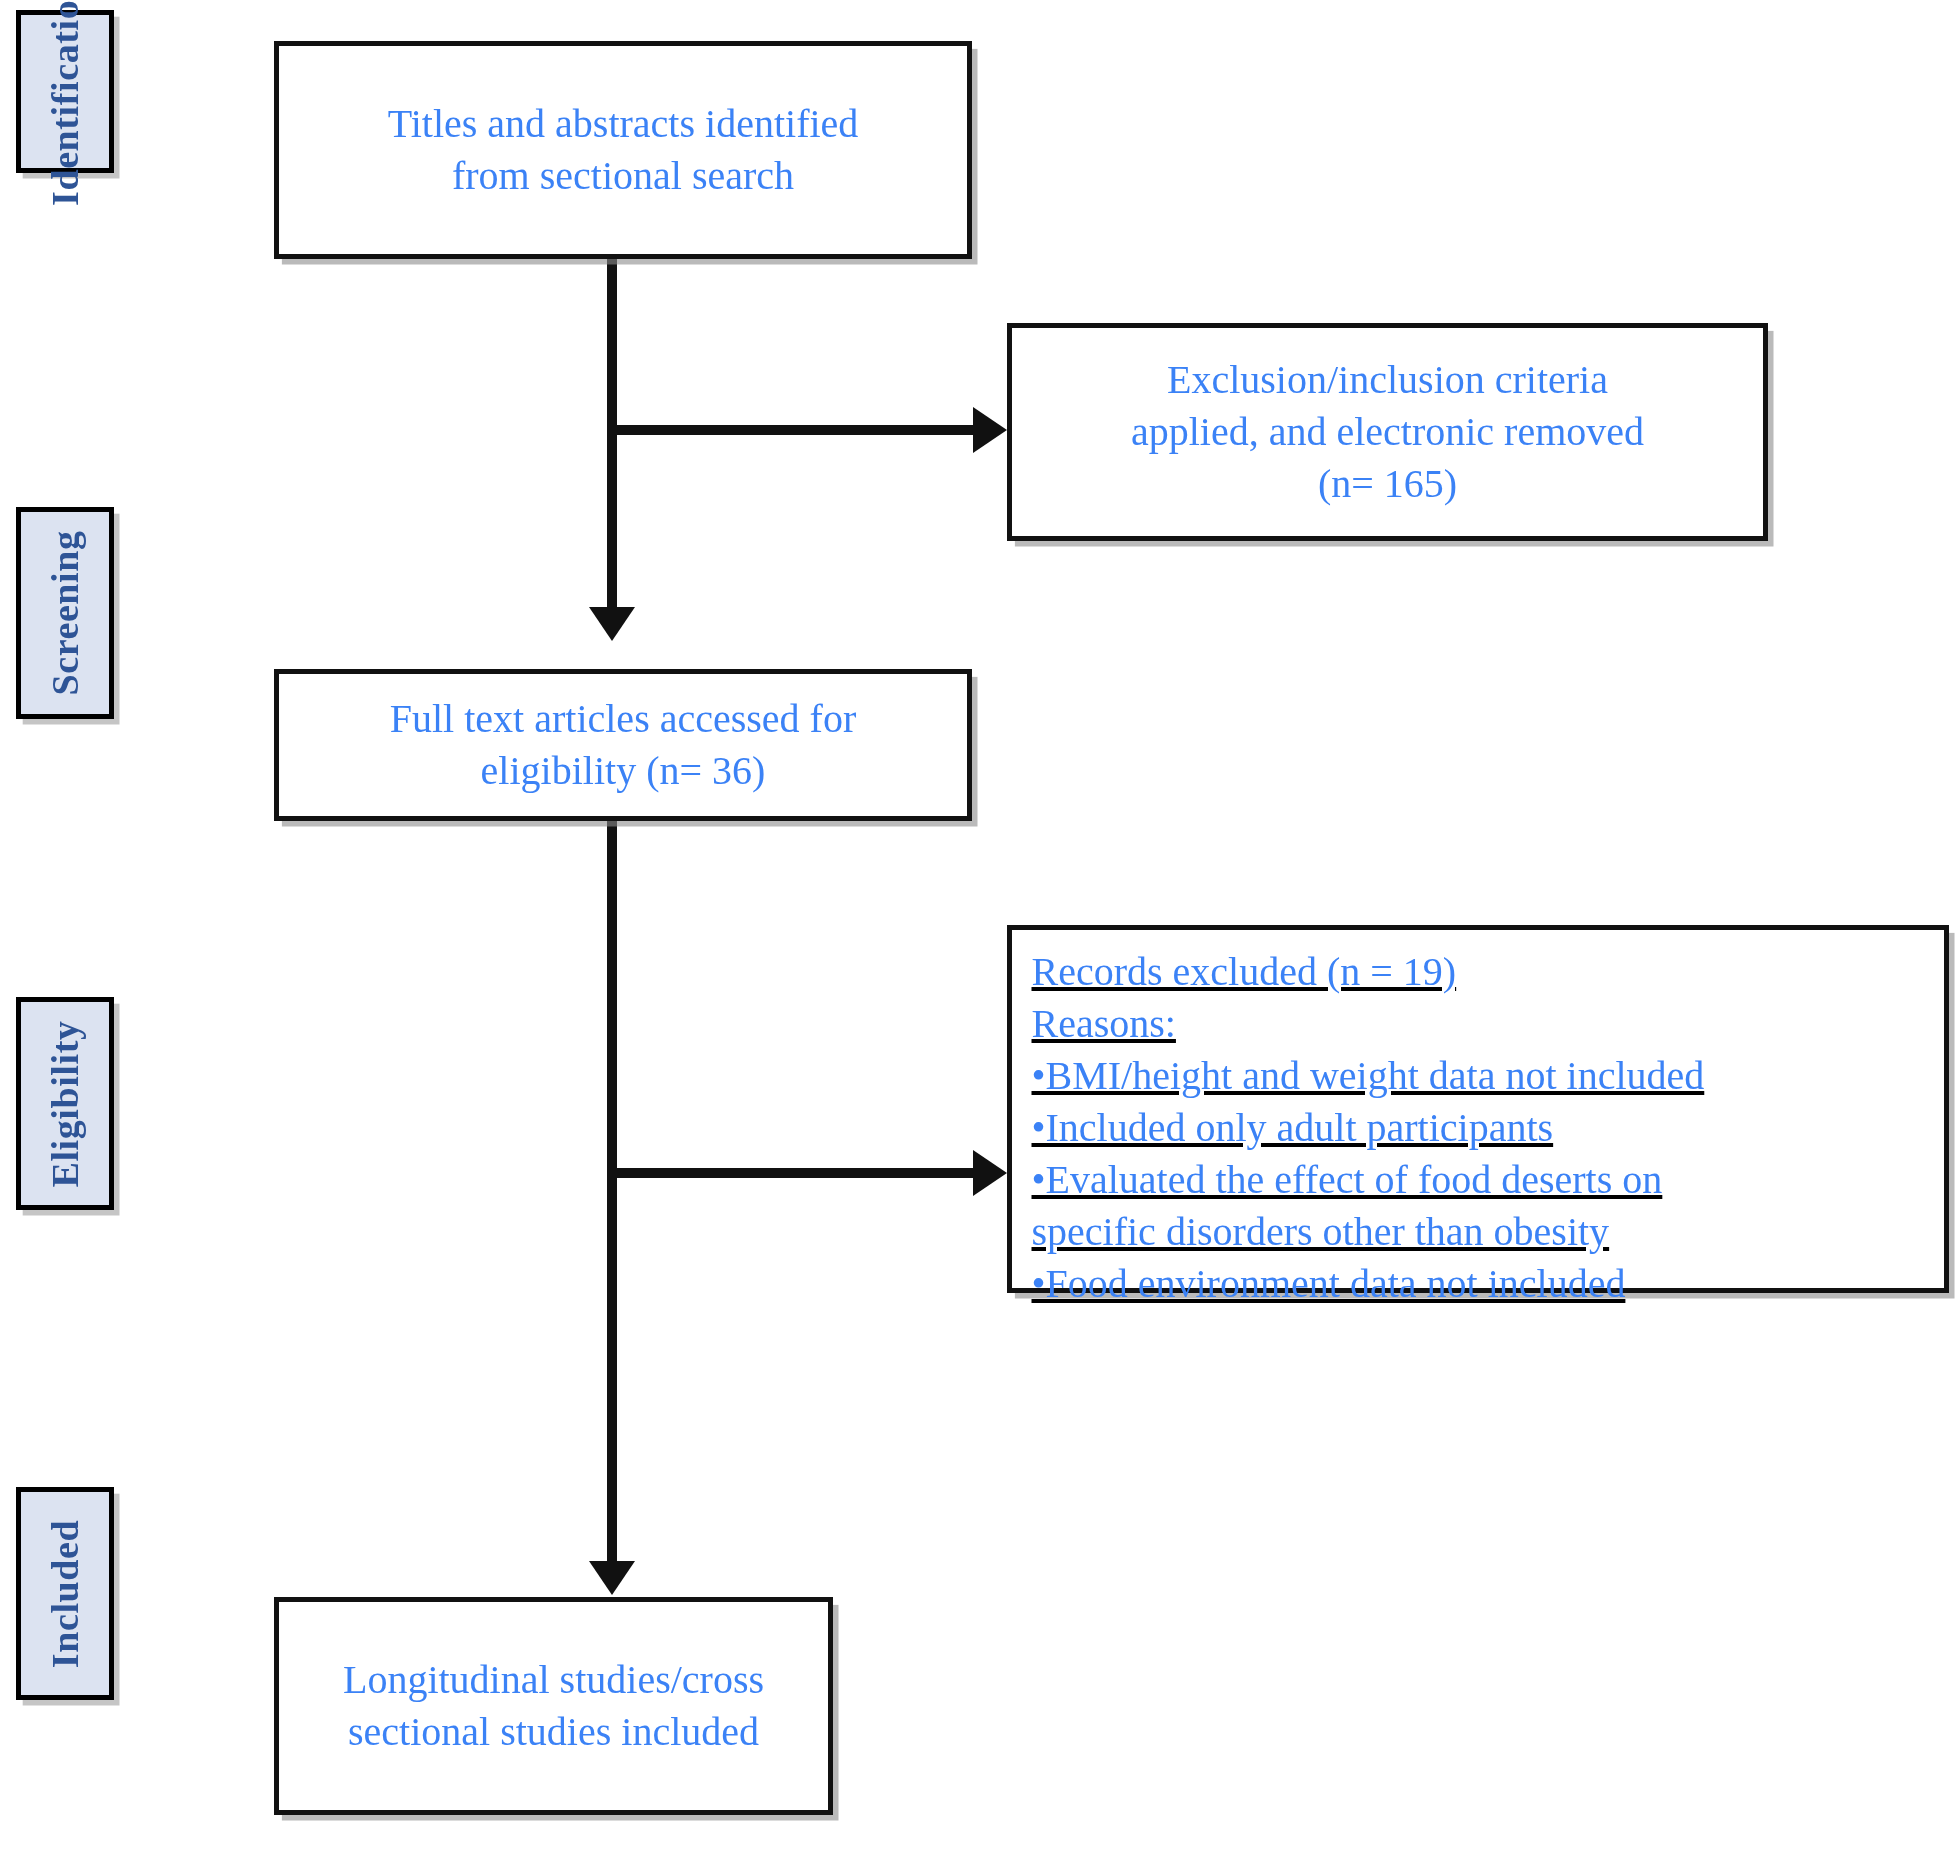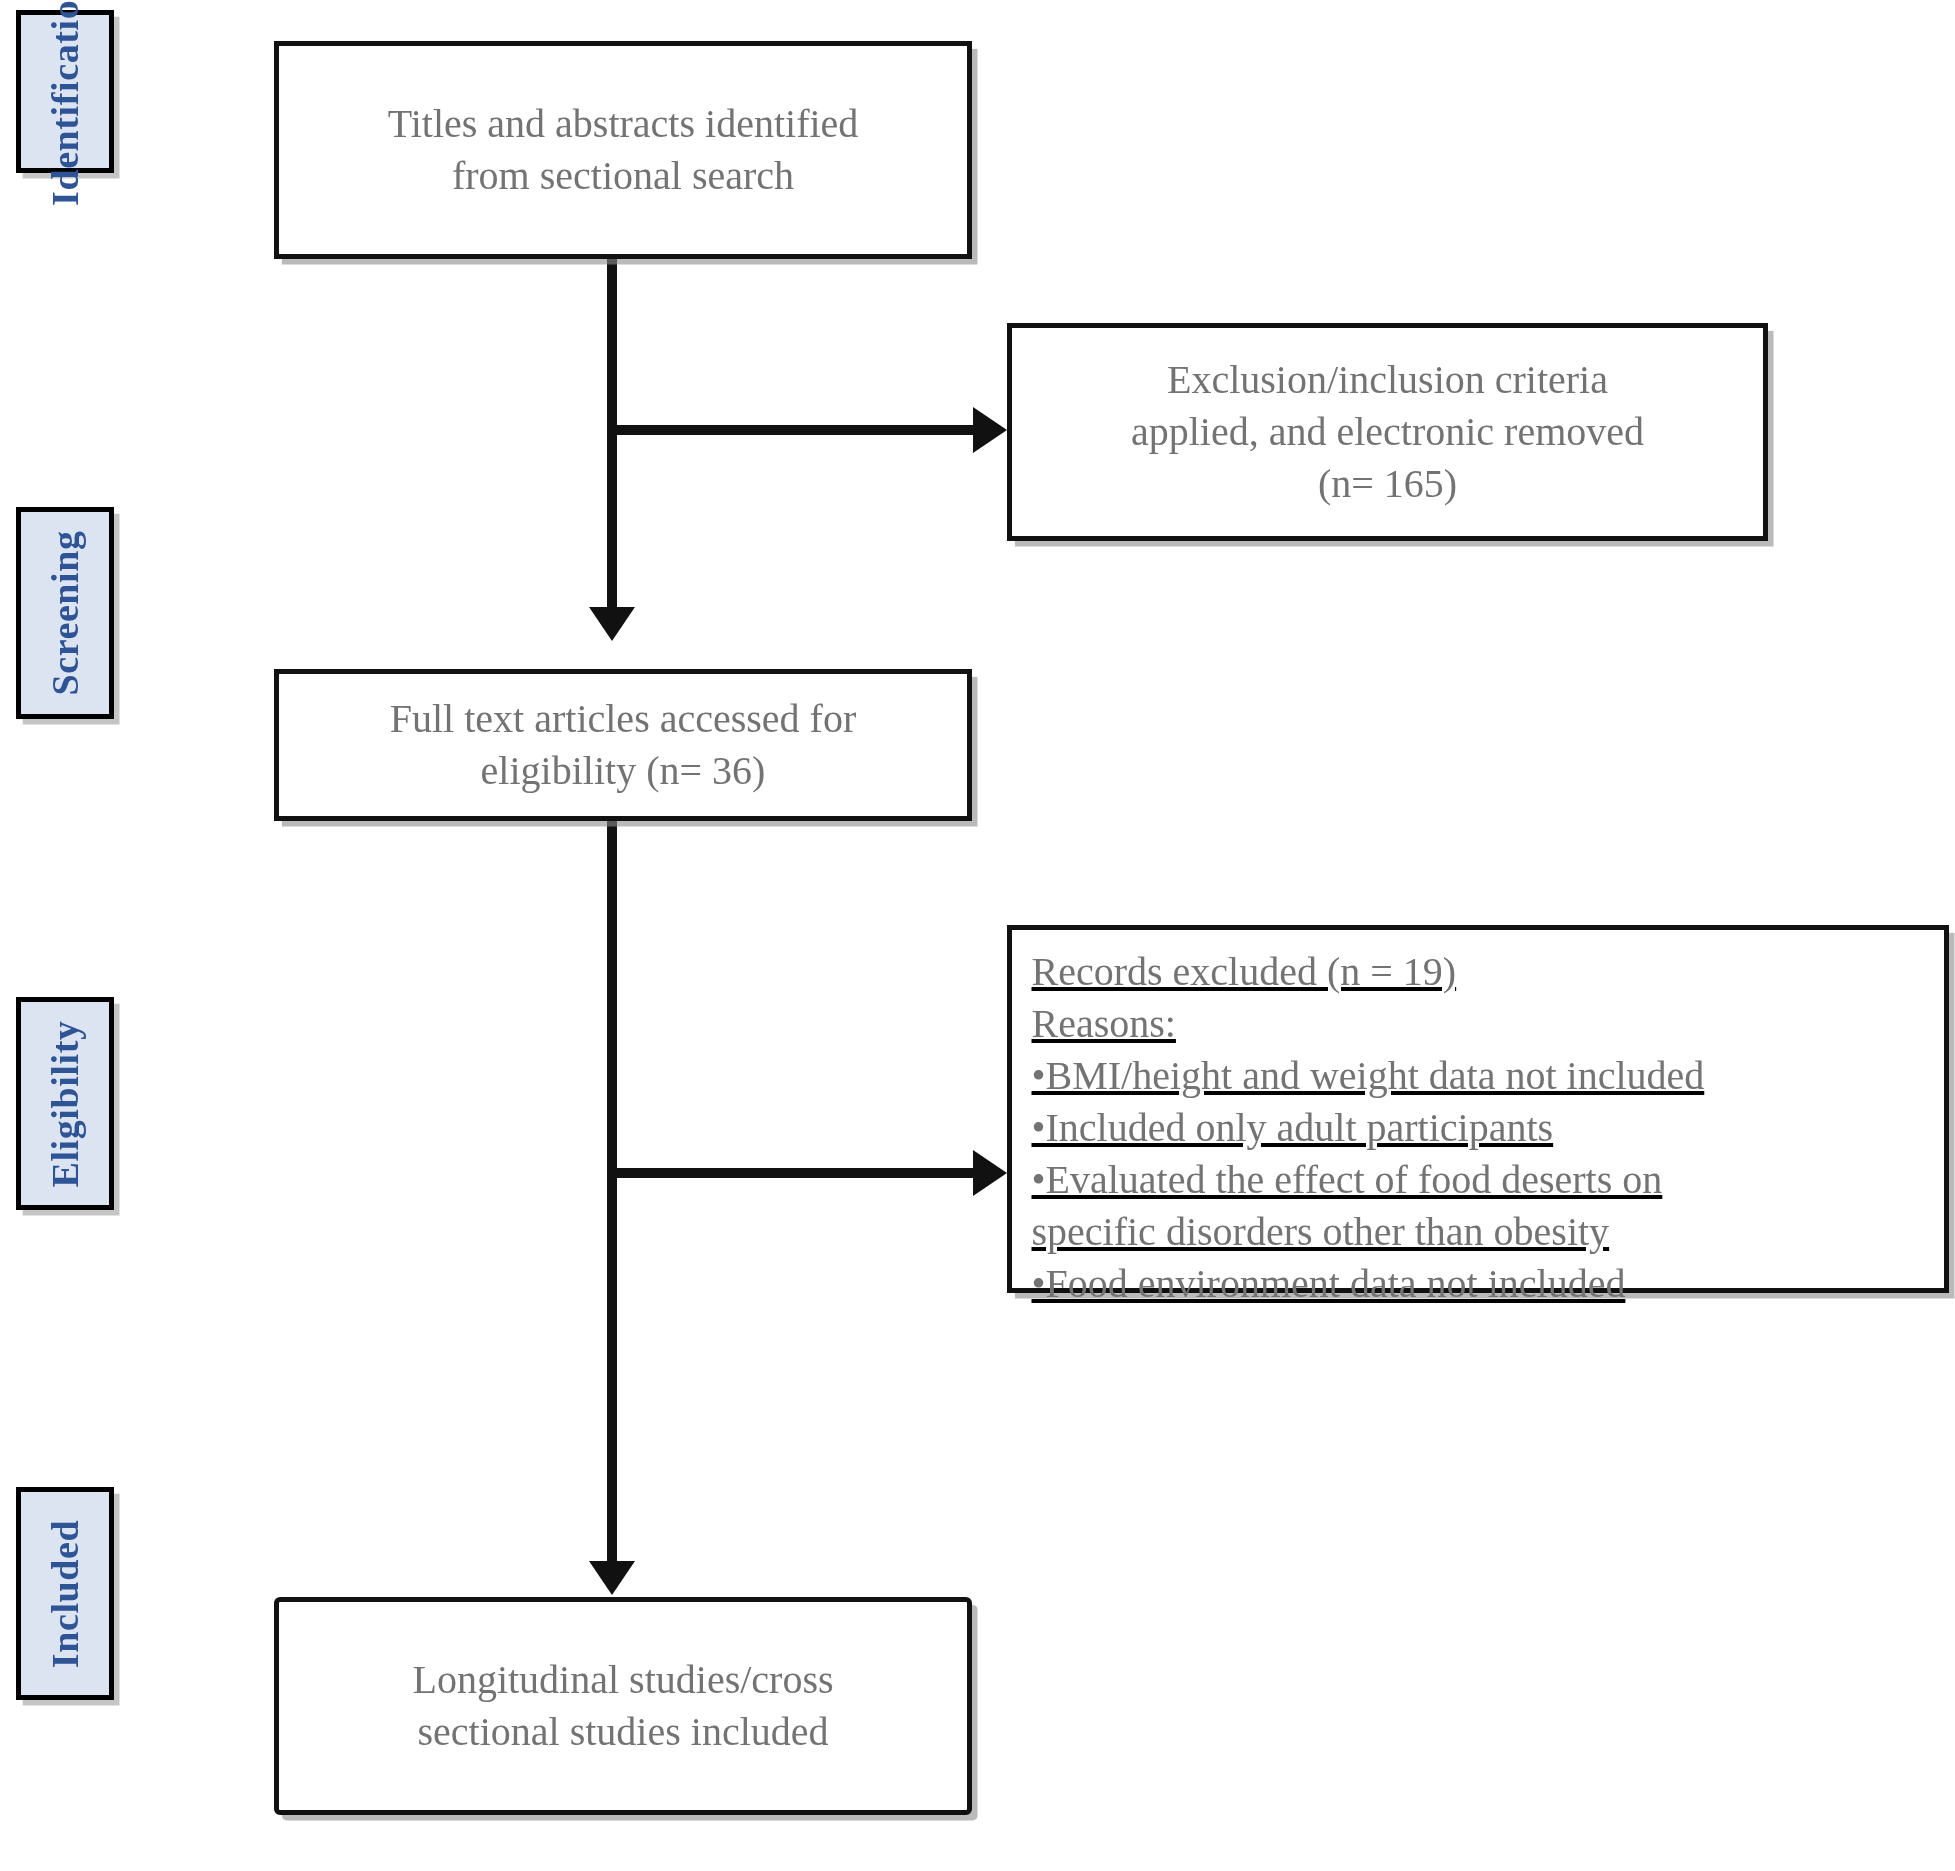--- a/index.html
+++ b/index.html
@@ -45,21 +45,21 @@
     background: #ffffff;
     border: 5.5px solid #111111;
     box-shadow: 6.7px 6.7px 0 -1.2px rgba(140,140,140,0.6);
     display: flex;
     align-items: center;
     justify-content: center;
   }
   .node .node-text {
     font-size: 40px;
     line-height: 1.30;
-    color: #737373;
+    color: #3b82f6;
     text-align: center;
     padding: 0 16px;
   }
   .node.left-align {
     align-items: flex-start;
   }
   .node.left-align .node-text {
     text-align: left;
     padding: 16px 18.3px 6.1px 19.5px;
     width: 100%;
@@ -159,21 +159,21 @@
       <span class="line">Records excluded (n = 19)</span>
       <span class="line">Reasons:</span>
       <span class="bullet-line">•BMI/height and weight data not included</span>
       <span class="bullet-line">•Included only adult participants</span>
       <span class="bullet-line">•Evaluated the effect of food deserts on
 specific disorders other than obesity</span>
       <span class="bullet-line">•Food environment data not included</span>
     </div>
   </div>
 
-  <div class="node" style="left:274px; top:1597px; width:698px; height:218px;border-radius:6px;">
+  <div class="node" style="left:274px; top:1597px; width:559px; height:218px;">
     <div class="node-text">
       <span class="line">Longitudinal studies/cross</span>
       <span class="line">sectional studies included</span>
     </div>
   </div>
 
 </div>
 
 
 </body></html>

